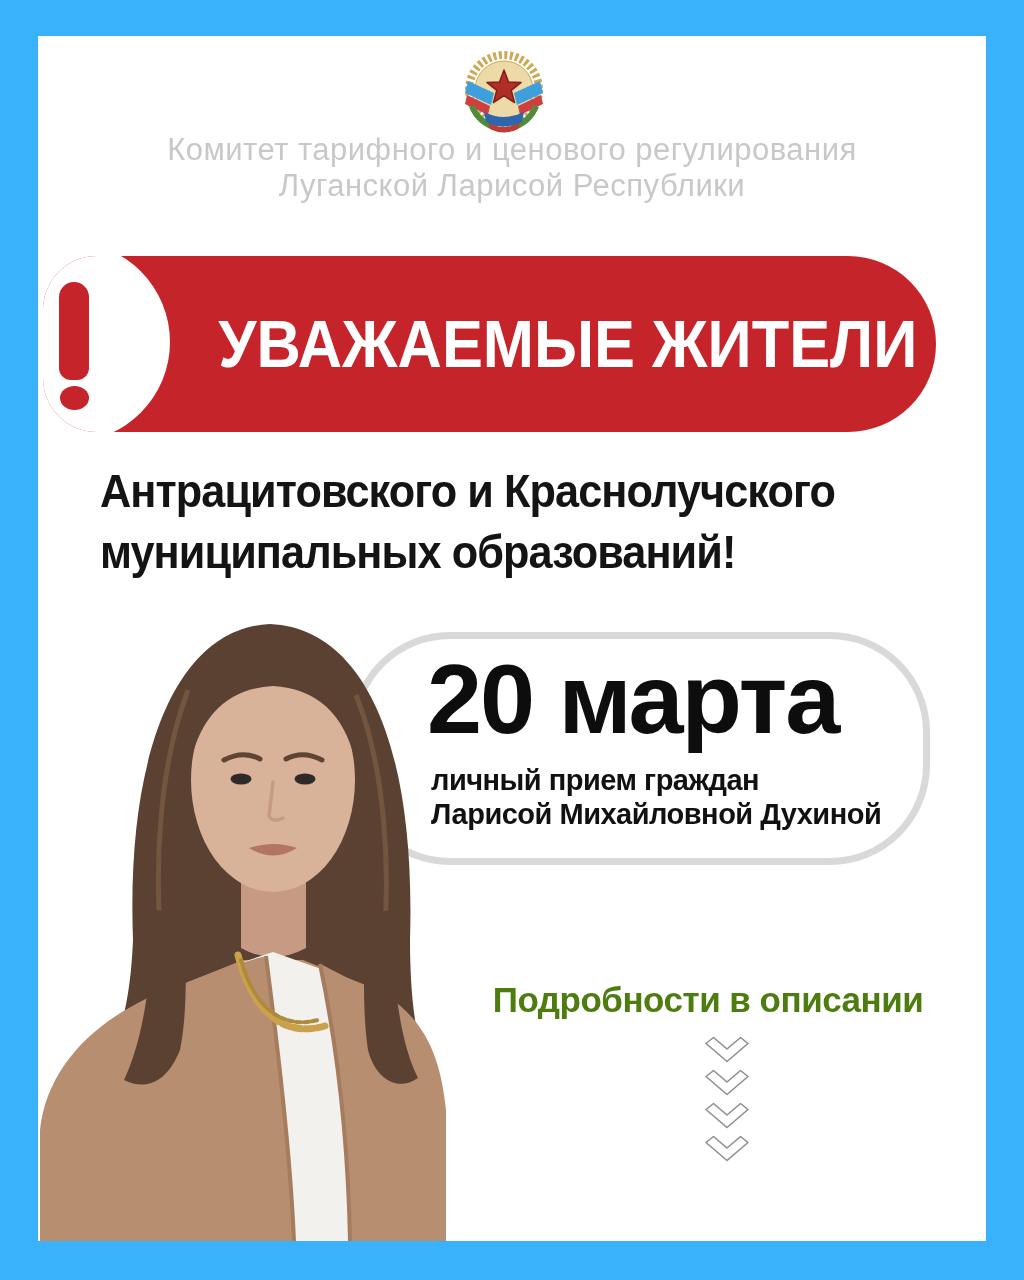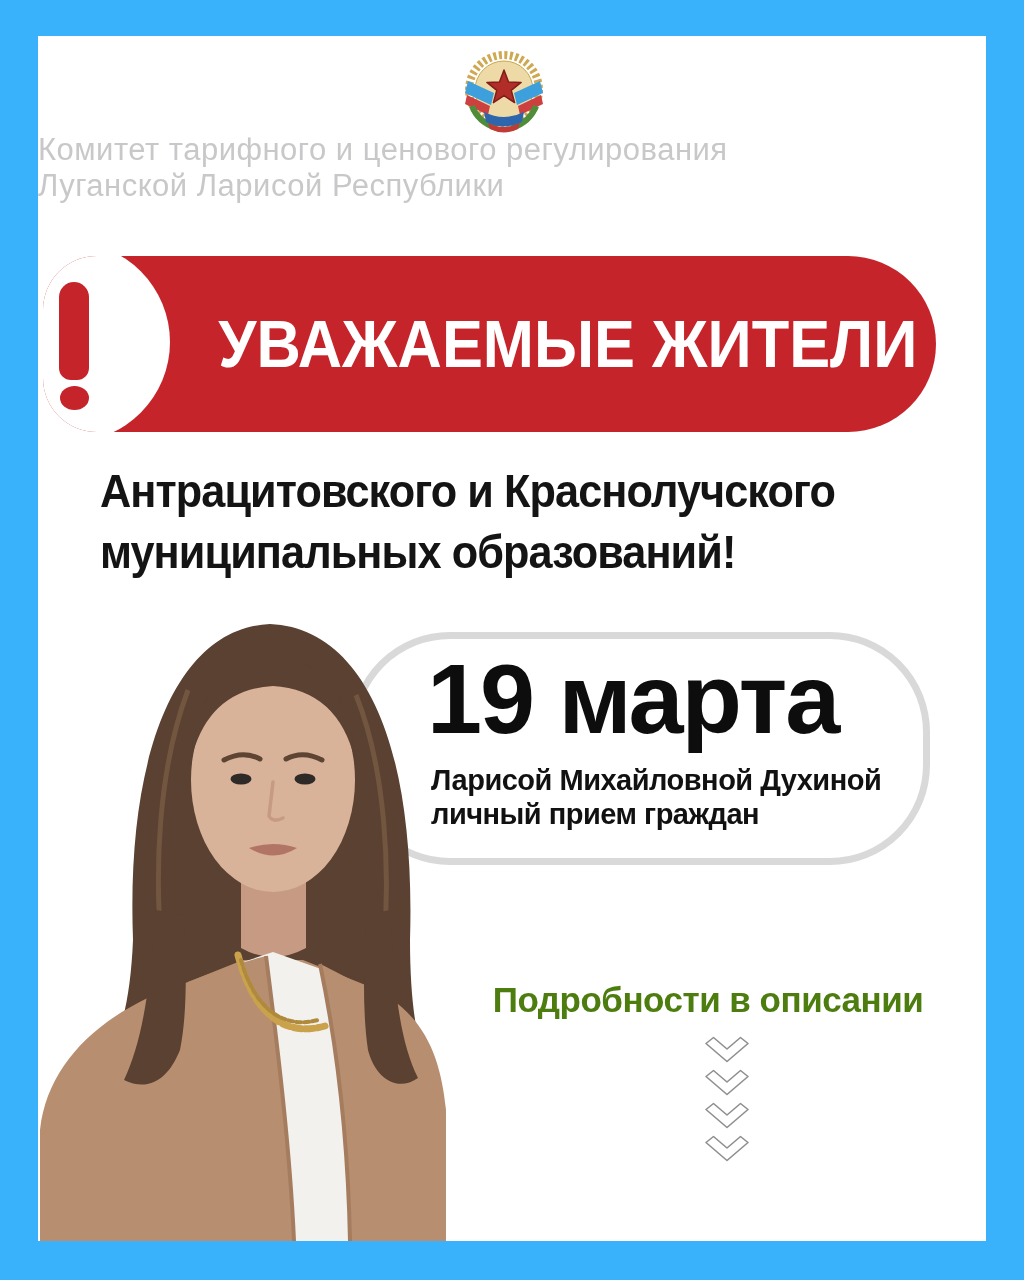--- a/index.html
+++ b/index.html
@@ -3,21 +3,21 @@
 <meta charset="utf-8">
 <style>
   html,body{margin:0;padding:0;}
   body{width:1024px;height:1280px;font-family:"Liberation Sans",sans-serif;}
   .poster{position:relative;width:1024px;height:1280px;background:#3ab1fb;}
   .paper{position:absolute;left:38px;top:36px;width:948px;height:1205px;background:#ffffff;overflow:hidden;}
   .abs{position:absolute;}
 
   
   .emblem{left:420px;top:12px;width:92px;height:88px;}
-  .org{left:0;right:0;top:96px;text-align:left;color:#c8c8ca;font-size:31px;line-height:36px;font-weight:400;letter-spacing:.5px;}
+  .org{left:0;right:0;top:96px;text-align:center;color:#c8c8ca;font-size:31px;line-height:36px;font-weight:400;letter-spacing:.5px;}
 
   
   .banner{left:5px;top:220px;width:893px;height:176px;background:#c6242b;border-radius:54px 88px 88px 54px;overflow:hidden;}
   .banner-cut{position:absolute;left:-73px;top:-14px;width:200px;height:200px;background:#ffffff;border-radius:50%;}
   .excl-bar{position:absolute;left:16px;top:26px;width:30px;height:98px;background:#c6242b;border-radius:15px 15px 12px 12px;}
   .excl-dot{position:absolute;left:17px;top:130px;width:29px;height:24px;background:#c6242b;border-radius:50%;}
   .banner-title-wrap{position:absolute;left:160px;right:4px;top:0;height:176px;display:flex;align-items:center;justify-content:center;}
   .banner-title{color:#ffffff;font-size:66px;font-weight:700;white-space:nowrap;transform:scaleX(.93);letter-spacing:0;}
 
   
@@ -70,24 +70,24 @@
         <span class="banner-title">УВАЖАЕМЫЕ ЖИТЕЛИ</span>
       </div>
     </div>
 
     <div class="abs audience">
       <div>Антрацитовского и Краснолучского</div>
       <div>муниципальных образований!</div>
     </div>
 
     <div class="abs pill">
-      <div class="pill-date">19 марта</div>
+      <div class="pill-date">20 марта</div>
       <div class="pill-desc">
+        <div>личный прием граждан</div>
         <div>Ларисой Михайловной Духиной</div>
-        <div>личный прием граждан</div>
       </div>
     </div>
 
     <svg class="abs portrait" viewBox="0 0 430 631" aria-hidden="true">
 
       <path d="M95,330 C88,140 140,18 232,14 C324,18 378,130 372,330 C372,405 382,445 394,472 L60,472 C80,432 92,400 95,330 Z" fill="#5a4131"></path>
       <path d="M150,80 C120,160 116,260 124,345" fill="none" stroke="#7c5f46" stroke-width="5" opacity=".7"></path>
       <path d="M318,85 C348,160 352,260 346,335" fill="none" stroke="#7c5f46" stroke-width="5" opacity=".7"></path>
 
       <path d="M203,250 L203,338 Q235,356 268,338 L268,250 Z" fill="#c79b83"></path>

